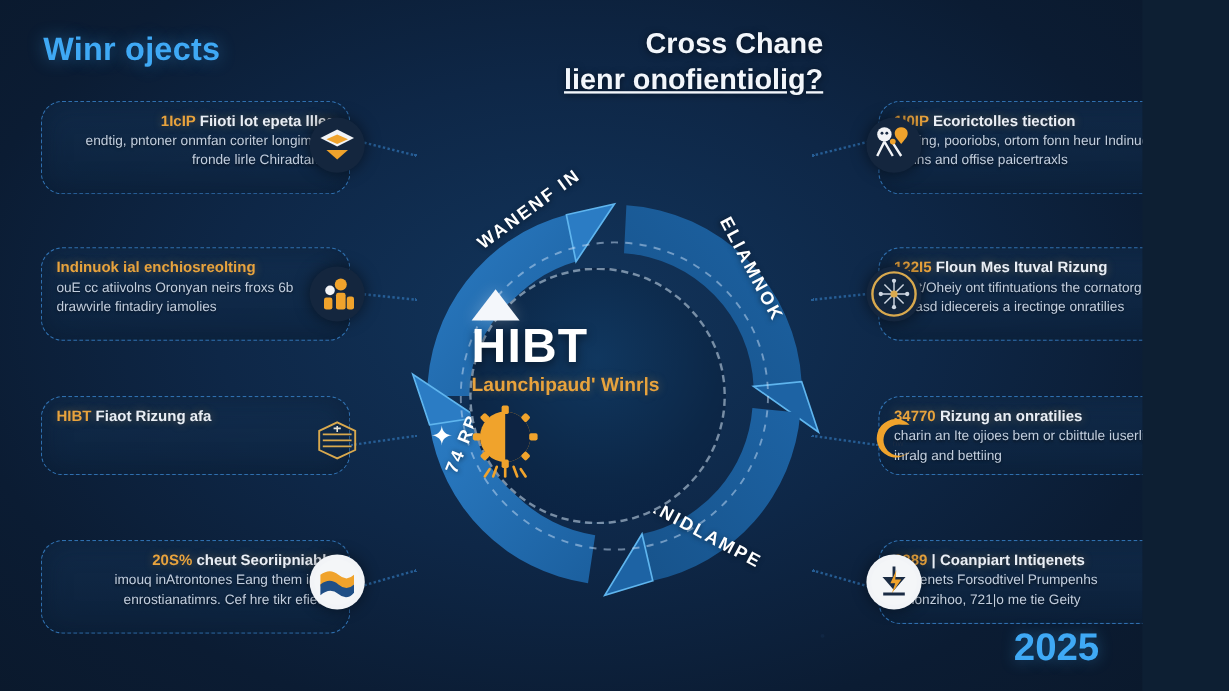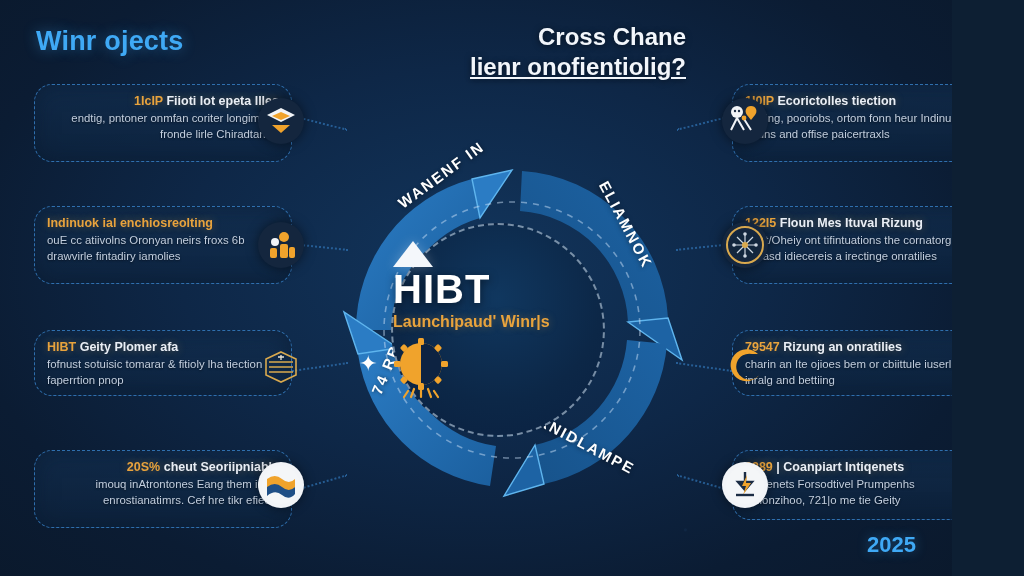--- a/index.html
+++ b/index.html
@@ -117,21 +117,21 @@
   .arc-label{
     position:absolute;color:#ffffff;font-weight:bold;font-size:15px;letter-spacing:2px;
     text-shadow:0 1px 4px rgba(0,0,0,.5);white-space:nowrap;
   }
   .al-top{left:78px;top:36px;transform:rotate(-36deg);}
   .al-right{left:266px;top:86px;transform:rotate(62deg);}
   .al-bottom{left:196px;top:300px;transform:rotate(28deg);}
   .al-left{left:24px;top:196px;transform:rotate(-68deg);}
   .year{
     position:absolute;right:36px;bottom:18px;
-    color:#3fa9f5;font-size:22px;font-weight:bold;
+    color:#3fa9f5;font-size:32px;font-weight:bold;
     text-shadow:0 0 12px rgba(63,169,245,.4);
   }
 </style>
 </head>
 <body>
 
 <div class="stage">
 
   <div class="col-head left">Winr ojects</div>
   <div class="main-title">
@@ -160,23 +160,22 @@
     <div class="stat">
       <span>Indinuok ial enchiosreolting</span>
       <span class="rest"></span>
     </div>
     <div class="body">ouE cc atiivolns Oronyan neirs froxs 6b drawvirle fintadiry iamolies</div>
   </div>
 
   <div class="card c-l3 align-l">
     <div class="stat">
       <span>HIBT</span>
-      <span class="rest">Geity Plomer afa</span>
-    </div>
-    <div class="body">fofnust sotuisic tomarar &amp; fitioly lha tiection faperrtion pnop</div>
+      <span class="rest">Fiaot Rizung afa</span>
+    </div>
   </div>
 
   <div class="card c-l4 align-r">
     <div class="stat">
       <span>20S%</span>
       <span class="rest">cheut Seoriipniable</span>
     </div>
     <div class="body">imouq inAtrontones Eang them imtin enrostianatimrs. Cef hre tikr efiects</div>
   </div>
 
@@ -191,21 +190,21 @@
   <div class="card c-r2 align-l">
     <div class="stat">
       <span>122I5</span>
       <span class="rest">Floun Mes Ituval Rizung</span>
     </div>
     <div class="body">Eodt/Oheiy ont tifintuations the cornatorg alieasd idiecereis a irectinge onratilies</div>
   </div>
 
   <div class="card c-r3 align-l">
     <div class="stat">
-      <span>79547</span>
+      <span>34770</span>
       <span class="rest">Rizung an onratilies</span>
     </div>
     <div class="body">charin an Ite ojioes bem or cbiittule iuserlieo inralg and bettiing</div>
   </div>
 
   <div class="card c-r4 align-l">
     <div class="stat">
       <span>2389</span>
       <span class="rest">| Coanpiart Intiqenets</span>
     </div>

